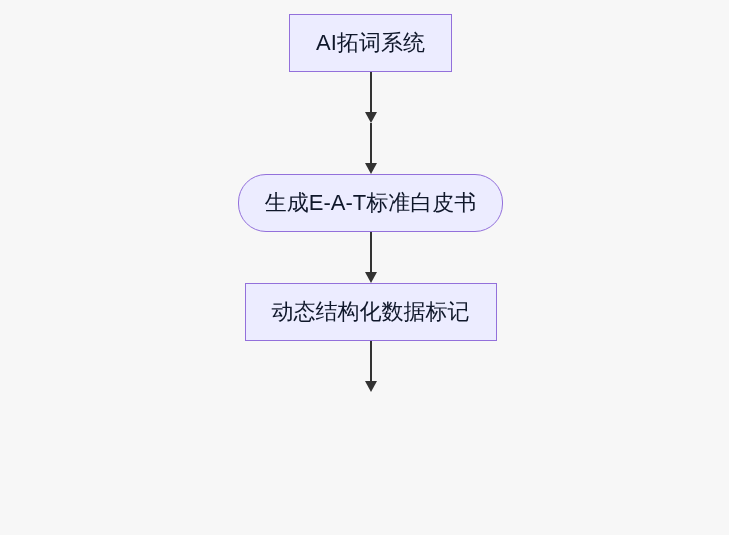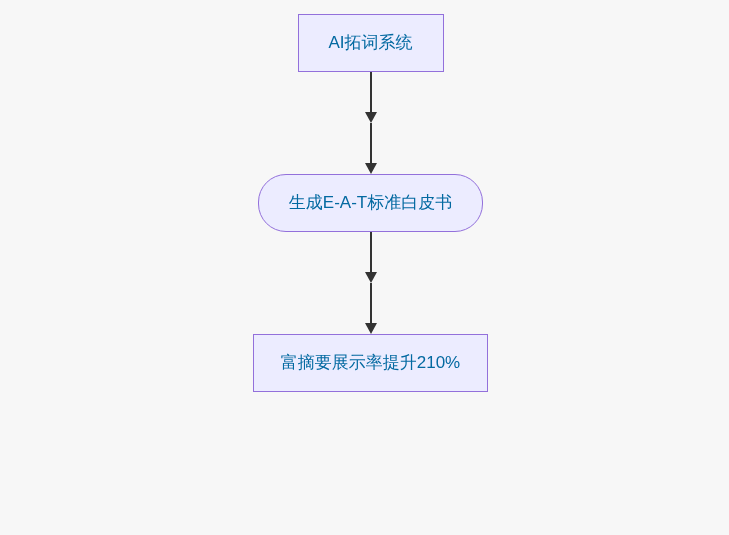--- a/index.html
+++ b/index.html
@@ -29,22 +29,22 @@
   }
   .flow-node {
     box-sizing: border-box;
     min-height: 58px;
     display: flex;
     align-items: center;
     justify-content: center;
     padding: 10px 26px;
     background: #ececff;
     border: 1px solid #9370db;
-    color: #0369a1;
-    font-size: 17px;
+    color: #0f172a;
+    font-size: 22px;
     line-height: 1.2;
     text-align: right;
     white-space: nowrap;
   }
   .n1 { min-width: 146px; }
   .n2 { min-width: 192px; }
   .n3 { min-width: 225px; border-radius: 28px; }
   .n4 { min-width: 218px; }
   .n5 { min-width: 235px; }
   .flow-connector {
@@ -85,22 +85,22 @@
       <div class="connector-arrowhead"></div>
     </div>
 
     <div class="flow-node n3">生成E-A-T标准白皮书</div>
 
     <div class="flow-connector">
       <div class="connector-line"></div>
       <div class="connector-arrowhead"></div>
     </div>
 
+    <div class="flow-node n4">动态结构化数据标记</div>
 
     <div class="flow-connector">
       <div class="connector-line"></div>
       <div class="connector-arrowhead"></div>
     </div>
 
-    <div class="flow-node n5">富摘要展示率提升210%</div>
 
   </div>
 </div>
 
 </body></html>

